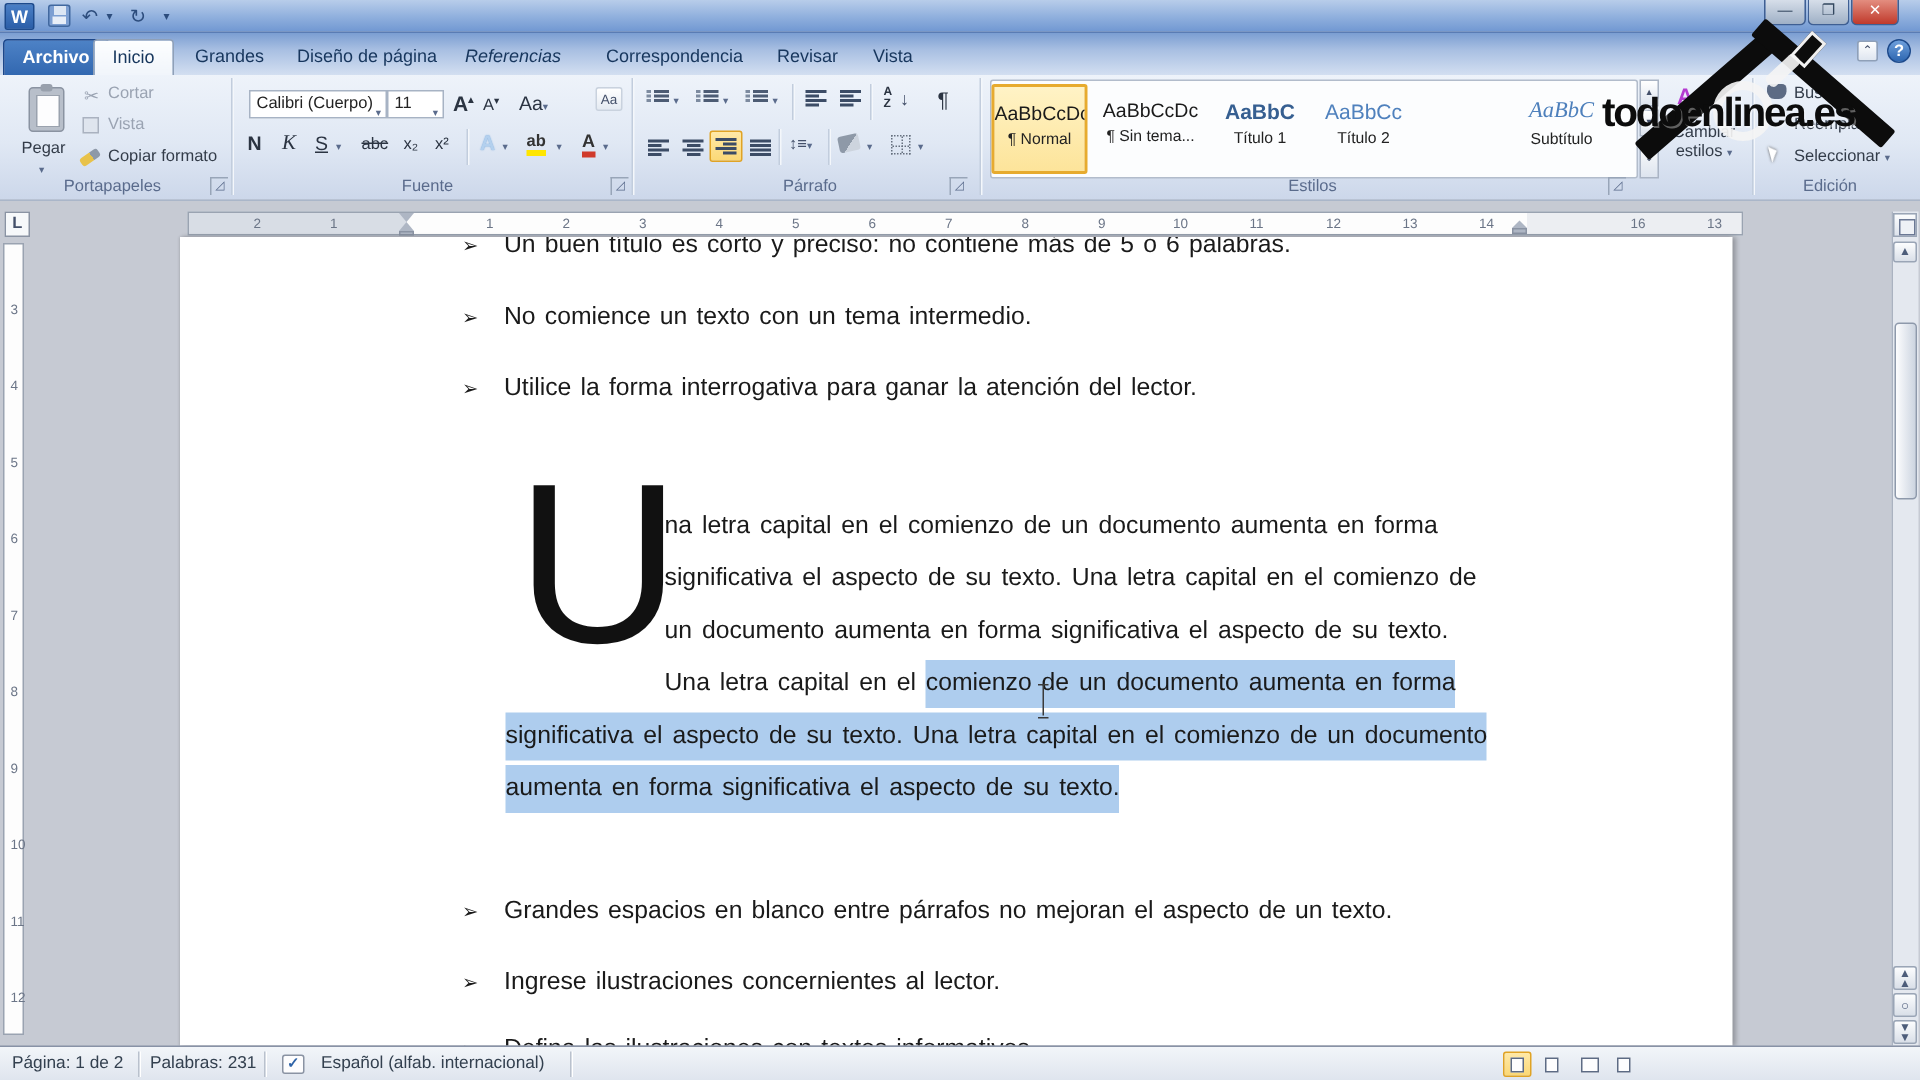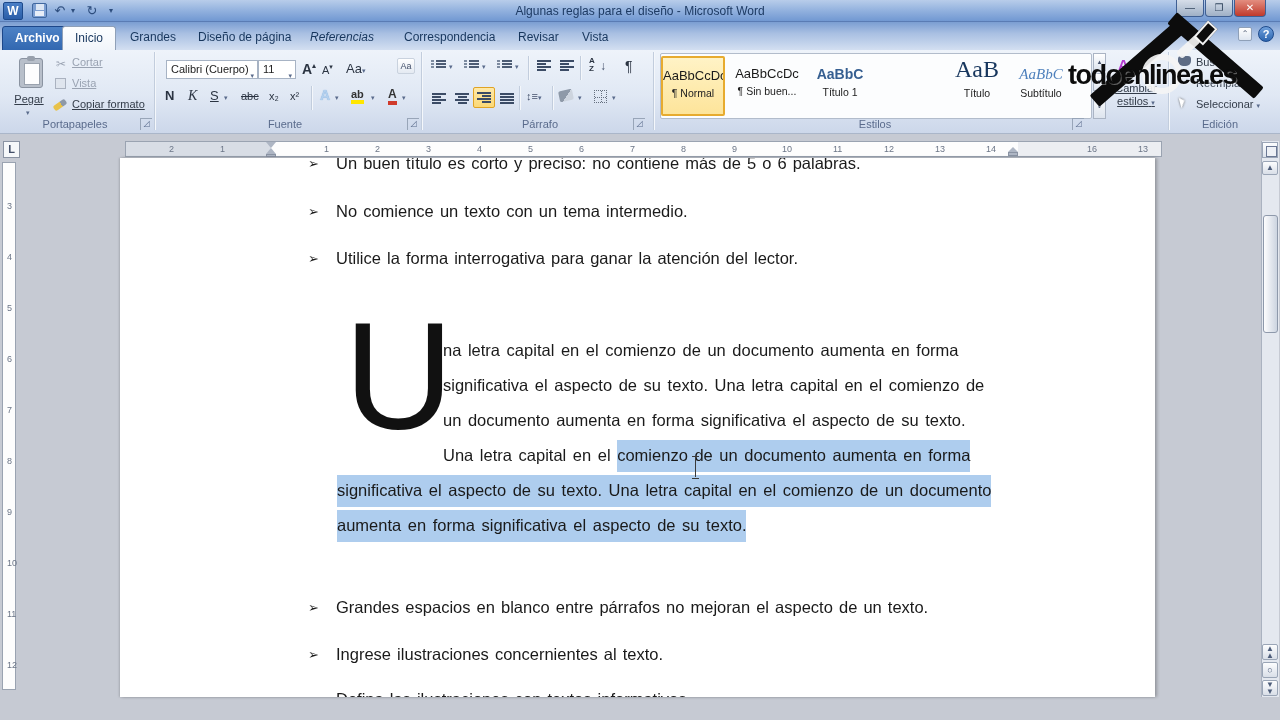--- a/index.html
+++ b/index.html
@@ -35,21 +35,21 @@
     color:#fff; font-weight:bold; }
 
   
   #ribbon { left:0; top:50px; width:1280px; height:84px;
     background:linear-gradient(180deg,#eef3fa 0%,#e0e8f4 55%,#ccd7ea 100%);
     border-bottom:1px solid #aab6c9; }
   .grp-sep { top:2px; width:1px; height:78px; background:#c2cddd; box-shadow:1px 0 0 #f4f7fb; }
   .grp-label { bottom:3px; font-size:11px; color:#5a6b8c; text-align:center; }
   .launcher { bottom:3px; width:12px; height:12px; border-left:1px solid #98a5b8; border-top:1px solid #98a5b8;
     font-size:8px; color:#5a6b8c; line-height:10px; text-align:center; }
-  .rbtn-txt { font-size:11px; color:#333c49;text-decoration:underline; }
+  .rbtn-txt { font-size:11px; color:#333c49; }
   .grayed { color:#9aa3b2; }
   .ddn { font-size:7px; color:#5a6b8c; }
   .hlbtn { background:linear-gradient(#ffe9a8,#fbd876); border:1px solid #e0a325; border-radius:2px; }
 
   
   #paste-big { left:8px; top:5px; width:42px; height:72px; border-radius:3px; }
   #clipboard-ic { left:11px; top:3px; width:24px; height:30px; background:#b8bfca; border:1px solid #8a93a1; border-radius:3px; }
   #clipboard-ic::before { content:""; position:absolute; left:4px; top:4px; width:14px; height:20px; background:#fdfdfe; border:1px solid #9aa2ae; }
   #clipboard-ic::after { content:""; position:absolute; left:7px; top:-3px; width:8px; height:5px; background:#98a0ac; border-radius:2px; }
   .brush-ic { width:14px; height:6px; background:linear-gradient(90deg,#e8c24a 60%,#8e99a8 60%); border-radius:2px; transform:rotate(-35deg); }
@@ -158,21 +158,20 @@
 
 <div id="app">
 
   <div id="titlebar" class="abs">
     <div id="w-logo" class="abs">W</div>
     <div id="save-icon" class="abs"></div>
     <div class="abs qat-btn" style="left:52px;width:16px;">↶</div>
     <div class="abs qat-btn" style="left:68px;width:10px;font-size:8px;">▾</div>
     <div class="abs qat-btn" style="left:84px;width:16px;">↻</div>
     <div class="abs qat-btn" style="left:104px;width:14px;font-size:8px;">▾</div>
-    <div id="title-text" class="abs">Algunas reglas para el diseño  -  Microsoft Word</div>
     <div class="abs winbtn" style="left:1176px;width:28px;">—</div>
     <div class="abs winbtn" style="left:1205px;width:28px;">❐</div>
     <div class="abs winbtn" id="btn-close" style="left:1234px;width:32px;">✕</div>
   </div>
 
   <div id="tabrow" class="abs">
     <div id="tab-file" class="abs tab" style="left:2px;">Archivo</div>
     <div class="abs tab active" style="left:62px;">Inicio</div>
     <div class="abs tab" style="left:118px;">Grandes</div>
     <div class="abs tab" style="left:186px;">Diseño de página</div>
@@ -303,29 +302,29 @@
     <div class="abs launcher" style="left:633px;">◿</div>
     <div class="abs grp-sep" style="left:653px;"></div>
 
     <div id="styles-box" class="abs">
         <div class="style-item selected" style="left: 0px;">
           <div class="prev p0">AaBbCcDc</div>
           <div class="sname">¶ Normal</div>
         </div>
         <div class="style-item" style="left: 74px;">
           <div class="prev p1">AaBbCcDc</div>
-          <div class="sname">¶ Sin buen...</div>
+          <div class="sname">¶ Sin tema...</div>
         </div>
         <div class="style-item" style="left: 147px;">
           <div class="prev p2">AaBbC</div>
           <div class="sname">Título 1</div>
         </div>
-        <div class="style-item" style="left: 284px;">
-          <div class="prev p4">AaB</div>
-          <div class="sname">Título</div>
+        <div class="style-item" style="left: 216px;">
+          <div class="prev p3">AaBbCc</div>
+          <div class="sname">Título 2</div>
         </div>
         <div class="style-item" style="left: 348px;">
           <div class="prev p5">AaBbC</div>
           <div class="sname">Subtítulo</div>
         </div>
       </div>
     <div class="abs gsc" style="top:3px;">▴</div>
     <div class="abs gsc" style="top:23px;">▾</div>
     <div class="abs gsc" style="top:43px;height:26px;line-height:24px;">⇟</div>
     <div class="abs" style="left:1118px;top:6px;font-size:15px;font-weight:bold;">
@@ -413,39 +412,53 @@
         <div class="para-line" style="top: 323px; left: 217px;"><span class="sel">significativa  el aspecto de su texto. Una letra capital en el comienzo de un documento</span></div>
         <div class="para-line" style="top: 358px; left: 217px;"><span class="sel">aumenta en forma significativa  el aspecto de su texto.</span></div>
       </div>
     <div id="bullets-bottom">
         <div class="bullet-line" style="top: 440px;">
           <span class="bl-arrow">➢</span>
           <span class="bl-text">Grandes espacios en blanco entre párrafos no mejoran el aspecto  de un texto.</span>
         </div>
         <div class="bullet-line" style="top: 487px;">
           <span class="bl-arrow">➢</span>
-          <span class="bl-text">Ingrese ilustraciones  concernientes  al texto.</span>
+          <span class="bl-text">Ingrese ilustraciones  concernientes  al lector.</span>
         </div>
         <div class="bullet-line" style="top: 532px;">
           <span class="bl-arrow">➢</span>
           <span class="bl-text">Defina las ilustraciones  con textos informativos.</span>
         </div>
       </div>
     <div id="ibeam" class="abs"></div>
 
   </div>
 
   <div id="vscroll" class="abs"></div>
   <div id="ruler-toggle" class="abs"></div>
   <div class="abs sb-btn" style="top:161px;height:14px;line-height:12px;">▲</div>
   <div id="sb-thumb" class="abs"></div>
   <div class="abs sb-btn" style="top:644px;height:16px;line-height:7px;">▲<br>▲</div>
   <div class="abs sb-btn" style="top:662px;height:16px;line-height:14px;font-size:9px;">○</div>
   <div class="abs sb-btn" style="top:680px;height:16px;line-height:7px;">▼<br>▼</div>
 
+  <div id="statusbar" class="abs">
+    <div class="abs st-item" style="left:8px;">Página: 1 de 2</div>
+    <div class="abs st-sep" style="left:92px;"></div>
+    <div class="abs st-item" style="left:100px;">Palabras: 231</div>
+    <div class="abs st-sep" style="left:176px;"></div>
+    <div id="spell-ic" class="abs" style="left:188px;">✓</div>
+    <div class="abs st-item" style="left:214px;">Español (alfab. internacional)</div>
+    <div class="abs st-sep" style="left:380px;"></div>
+    <div class="abs view-ic active" style="left:1002px;"><span class="pg"></span></div>
+    <div class="abs view-ic" style="left:1025px;"><span class="pg"></span></div>
+    <div class="abs view-ic" style="left:1050px;"><span class="pg" style="width:12px;"></span></div>
+    <div class="abs view-ic" style="left:1073px;"><span class="pg"></span></div>
+
+  </div>
 
   <div id="wm" class="abs" style="left:0;top:0;width:1280px;height:720px;z-index:60;">
     <div class="abs roof" style="left:1080px;top:55px;width:118px;transform:rotate(-41deg);"></div>
     <div class="abs roof" style="left:1158px;top:48px;width:115px;transform:rotate(41deg);"></div>
     <div id="wm-chimney" class="abs" style="left:1199px;top:22px;"></div>
     <div id="wm-circle" class="abs" style="left:1142px;top:54px;"></div>
     <div id="wm-handle" class="abs" style="left:1184px;top:34px;"></div>
     <div id="wm-text" class="abs" style="left:1068px;top:60px;">todoenlinea.es</div>
   </div>
 

